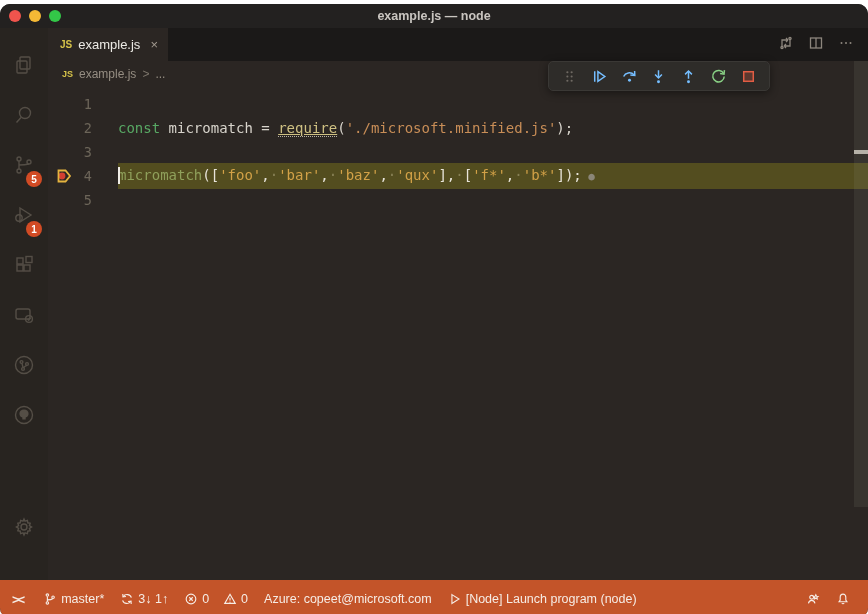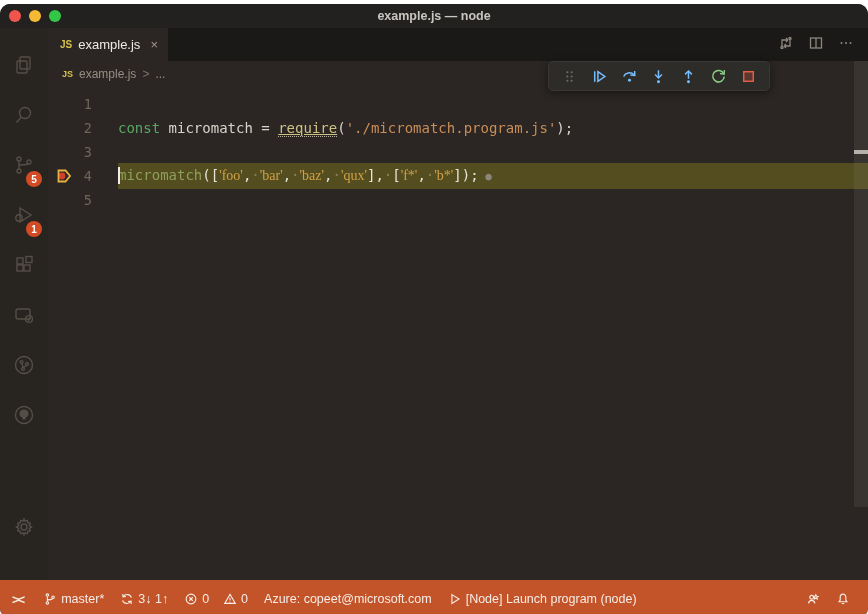--- a/index.html
+++ b/index.html
@@ -61,21 +61,21 @@
   .code-row { display:flex; height:24px; line-height:24px; align-items:center; }
   .gutter { flex:0 0 24px; margin-left:4px; display:flex; align-items:center; justify-content:center; }
   .lnum { flex:0 0 42px; text-align:right; padding-right:26px; color:#6c6559; font-size:13.5px; }
   .lcontent { flex:1; white-space:pre; }
   .code-row.current .lcontent { background:var(--current_line_bg); }
   .tok-kw   { color:var(--keyword_green); }
   .tok-txt  { color:#d8d4cc; }
   .tok-fnu  { color:var(--function_khaki); border-bottom:1px dotted #b9b3a4;text-decoration:underline; }
   .tok-str  { color:var(--string_orange); }
   .tok-pn   { color:#e8e4da; }
-  .tok-str2 { color:var(--string_gold);font-family:Liberation Serif, serif; }
+  .tok-str2 { color:var(--string_gold); }
   .tok-call { color:var(--call_green); }
   .tok-ws   { color:rgba(200,190,150,0.45); }
   .tok-enddot { color:#8b8678; font-size:11px; }
   .cursor { display:inline-block; width:2px; height:17px; background:#f0ede6; vertical-align:middle; margin-right:-2px; position:relative; top:-1px; }
   
   .dbg-arrow svg { width:16px; height:14px; display:block; }
   
   .debug-toolbar {
     position:absolute; left:548px; top:57px; width:222px; height:30px;
     background:#2e2c29; border:1px solid #3a3835; border-radius:5px;
@@ -240,21 +240,21 @@
       <div class="code-area">
         <div class="code-lines" id="code-lines">
             <div class="code-row">
               <div class="gutter"></div>
               <div class="lnum">1</div>
               <div class="lcontent"></div>
             </div>
             <div class="code-row">
               <div class="gutter"></div>
               <div class="lnum">2</div>
-              <div class="lcontent"><span class="tok-kw">const</span><span class="tok-txt"> micromatch </span><span class="tok-txt">= </span><span class="tok-fnu">require</span><span class="tok-txt">(</span><span class="tok-str">'./micromatch.program.js'</span><span class="tok-txt">);</span></div>
+              <div class="lcontent"><span class="tok-kw">const</span><span class="tok-txt"> micromatch </span><span class="tok-txt">= </span><span class="tok-fnu">require</span><span class="tok-txt">(</span><span class="tok-str">'./microsoft.minified.js'</span><span class="tok-txt">);</span></div>
             </div>
             <div class="code-row">
               <div class="gutter"></div>
               <div class="lnum">3</div>
               <div class="lcontent"></div>
             </div>
             <div class="code-row current">
               <div class="gutter">
                 <span class="dbg-arrow">
                   <svg viewBox="0 0 16 14">

